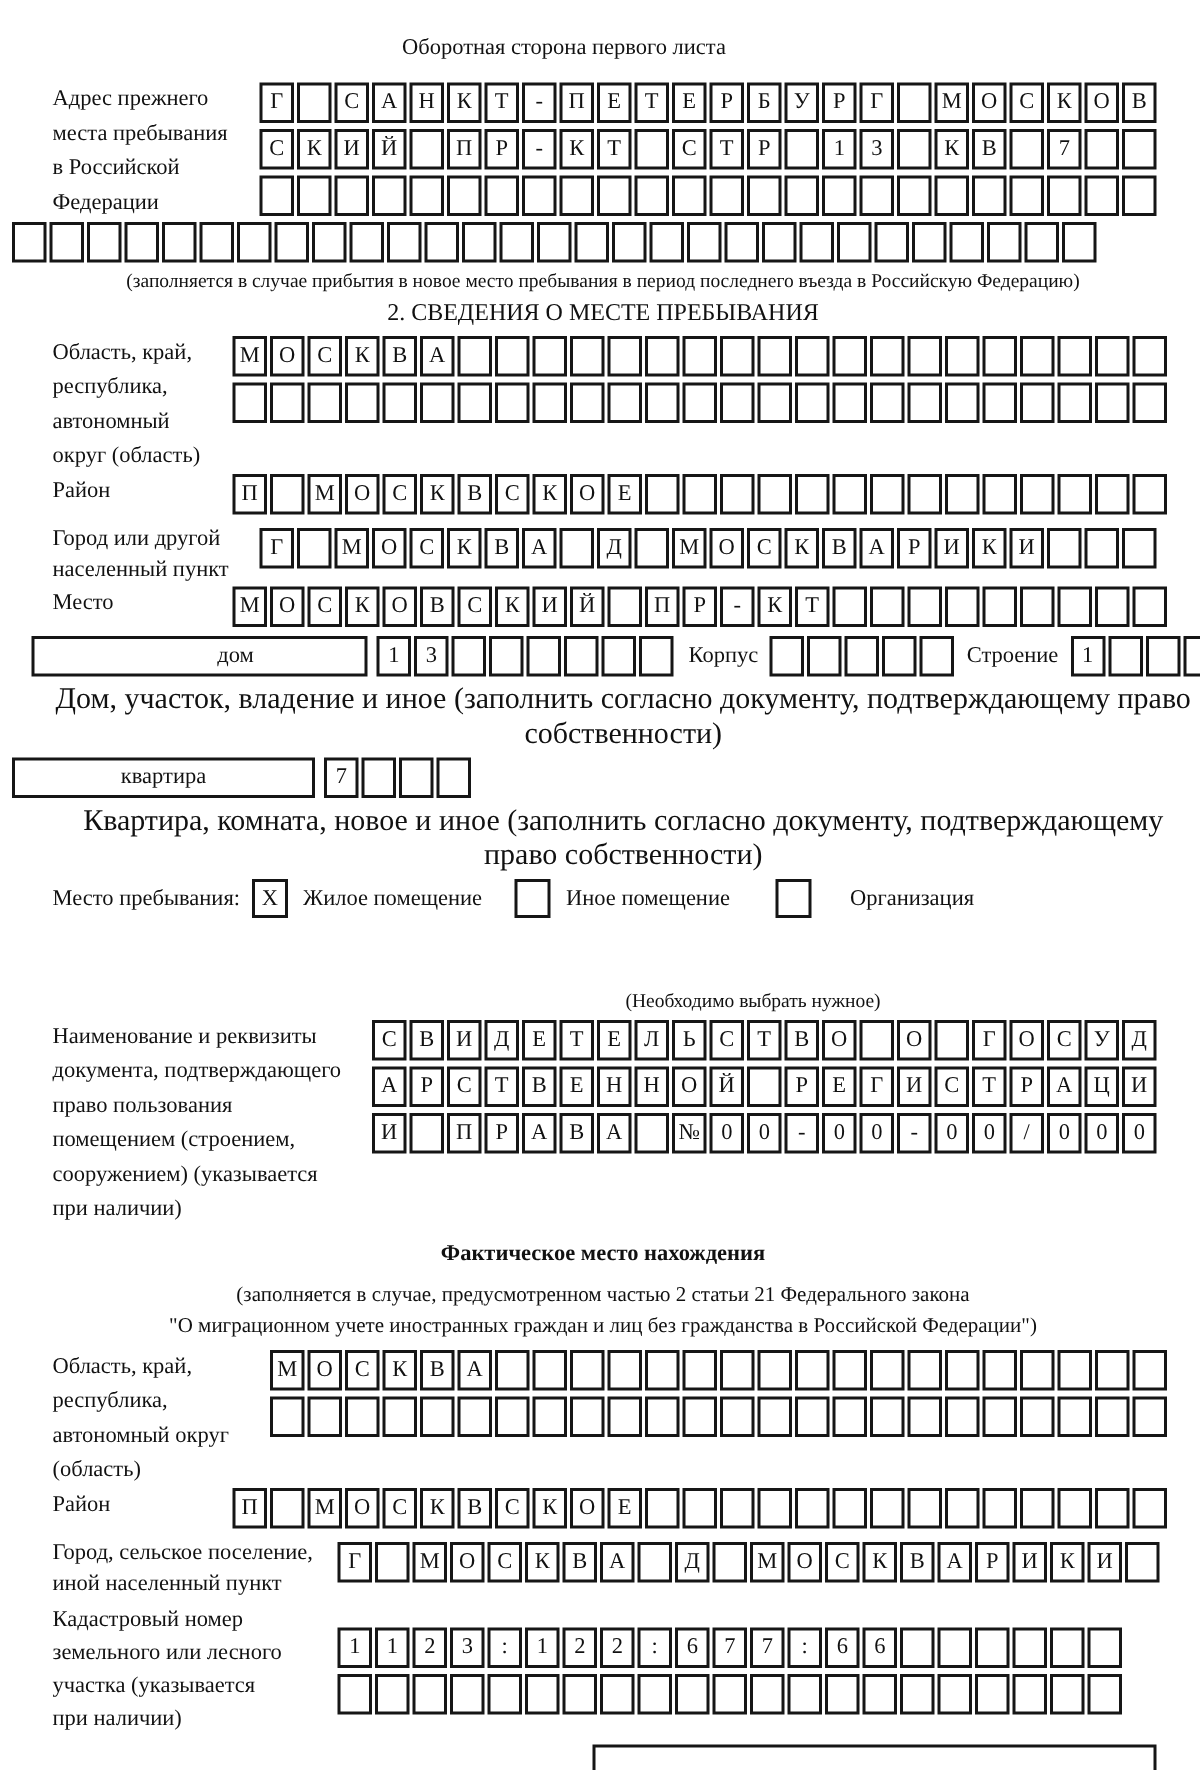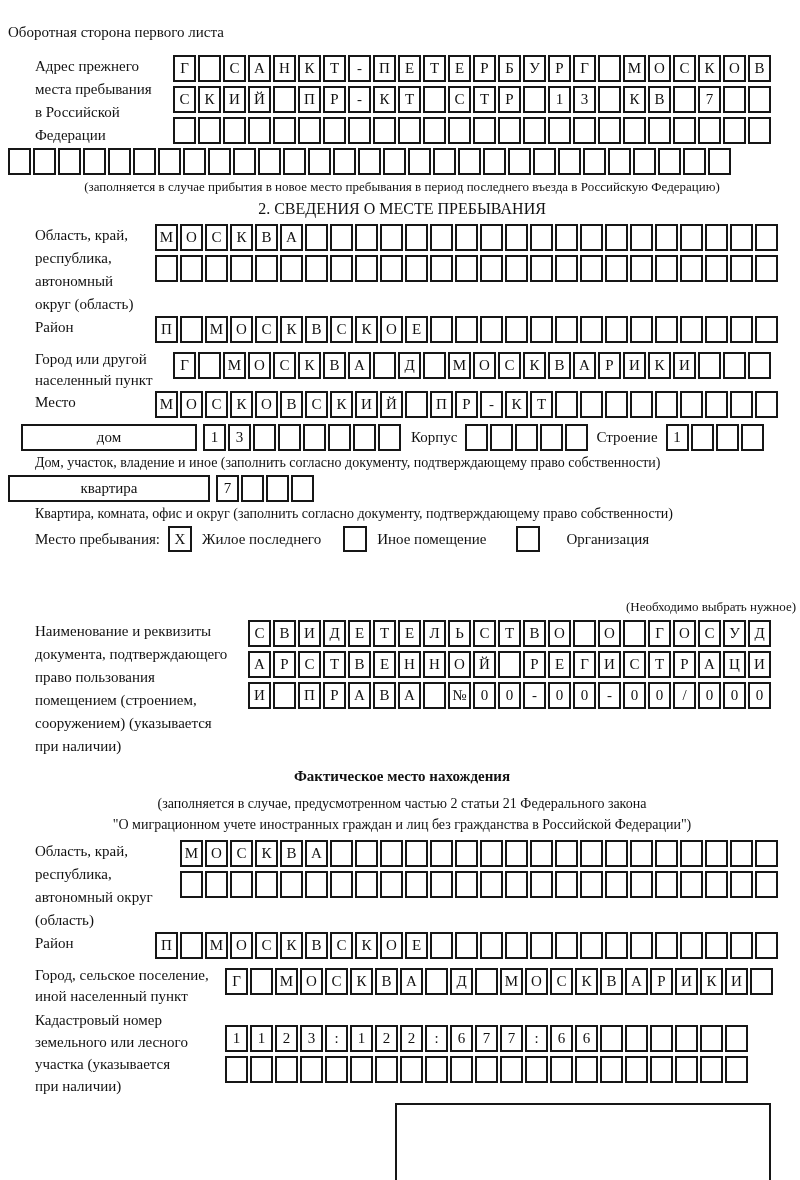--- a/index.html
+++ b/index.html
@@ -2,36 +2,36 @@
 <html><head>
 <meta charset="utf-8">
 <style>
   html,body{margin:0;padding:0;background:#ffffff;}
   body{
     width:800px;height:1180px;overflow:hidden;position:relative;
     font-family:"Liberation Serif","DejaVu Serif",serif;
     color:#111;font-size:15px;
   }
   .page{padding:6px 4px 0 8px;}
-  .right-note{text-align:left;padding-right:52px;margin-top:18px;font-size:15px;}
+  .right-note{text-align:center;padding-right:52px;margin-top:18px;font-size:15px;}
   .row{display:flex;align-items:flex-start;}
   .lbl{line-height:23px;flex:0 0 auto;padding-left:27px;box-sizing:border-box;}
   .boxcol{flex:1 1 auto;}
   .boxrow{display:flex;flex-wrap:nowrap;margin-bottom:4px;}
   .cb{
     width:19px;height:23px;border:2px solid #161616;margin-right:2px;
     display:inline-flex;align-items:center;justify-content:center;
     font-size:15px;flex:0 0 auto;background:#fff;box-sizing:content-box;
   }
   .widebox{
     border:2px solid #161616;height:23px;display:inline-flex;
     align-items:center;justify-content:center;flex:0 0 auto;background:#fff;
   }
   .caption{font-size:13px;text-align:center;margin:1px 0 5px 0;}
-  .caption-left{font-size:14px;text-align:left;margin:0 0 4px 27px;}
+  .caption-left{font-size:20px;text-align:center;margin:0 0 4px 27px;}
   .sec-title{font-weight:normal;text-align:center;font-size:16px;margin:4px 0 6px 0;}
   .sub-title{font-weight:bold;text-align:center;font-size:15px;margin:10px 0 8px 0;}
   .mt2{margin-top:2px;} .mt4{margin-top:4px;} .mt6{margin-top:14px;}
   .inline-lbl{line-height:27px;margin:0 8px;flex:0 0 auto;}
   .stamp-box{
     border:2px solid #161616;width:372px;height:170px;margin-left:387px;margin-top:6px;
     background:#fff;
   }
   .check-row{display:flex;align-items:center;margin-top:4px;}
   .check-row .cb{width:20px;height:22px;}
@@ -308,21 +308,21 @@
         <span class="cb"></span>
         <span class="cb"></span>
         <span class="cb"></span>
         <span class="cb"></span>
         <span class="cb"></span>
         <span class="cb"></span>
       </div>
   </div>
 
   <div class="row mt2">
-    <div class="widebox" style="width:172px;margin-left:13px;margin-right:6px;">дом</div>
+    <div class="widebox" style="width:172px;margin-left:13px;margin-right:6px;padding-left:48px;">дом</div>
     <div class="boxrow">
         <span class="cb">1</span>
         <span class="cb">3</span>
         <span class="cb"></span>
         <span class="cb"></span>
         <span class="cb"></span>
         <span class="cb"></span>
         <span class="cb"></span>
         <span class="cb"></span>
       </div>
@@ -346,38 +346,38 @@
 
   <div class="row">
     <div class="widebox" style="width:198px;margin-right:6px;">квартира</div>
     <div class="boxrow">
         <span class="cb">7</span>
         <span class="cb"></span>
         <span class="cb"></span>
         <span class="cb"></span>
       </div>
   </div>
-  <div class="caption-left">Квартира, комната, офис и округ (заполнить согласно документу, подтверждающему право собственности)</div>
+  <div class="caption-left">Квартира, комната, новое и иное (заполнить согласно документу, подтверждающему право собственности)</div>
 
   <div class="check-row" style="margin-left:27px;">
     <span>Место пребывания:</span>
     <span class="gap8"></span>
     <span class="cb">X</span>
     <span class="gap8"></span>
-    <span>Жилое последнего</span>
+    <span>Жилое помещение</span>
     <span class="gap8" style="width:22px;"></span>
     <span class="cb"></span>
     <span class="gap8"></span>
     <span>Иное помещение</span>
     <span class="gap8" style="width:30px;"></span>
     <span class="cb"></span>
     <span class="gap8" style="width:24px;"></span>
     <span>Организация</span>
   </div>
-  <div class="caption" style="text-align:right;margin-left:200px;margin-top:47px;">(Необходимо выбрать нужное)</div>
+  <div class="caption" style="text-align:center;margin-left:200px;margin-top:47px;">(Необходимо выбрать нужное)</div>
 
   <div class="row mt4">
     <div class="lbl" style="width:240px;">Наименование и реквизиты<br>документа, подтверждающего<br>право пользования<br>помещением (строением,<br>сооружением) (указывается<br>при наличии)</div>
     <div class="boxcol">
       <div class="boxrow">
           <span class="cb">С</span>
           <span class="cb">В</span>
           <span class="cb">И</span>
           <span class="cb">Д</span>
           <span class="cb">Е</span>

